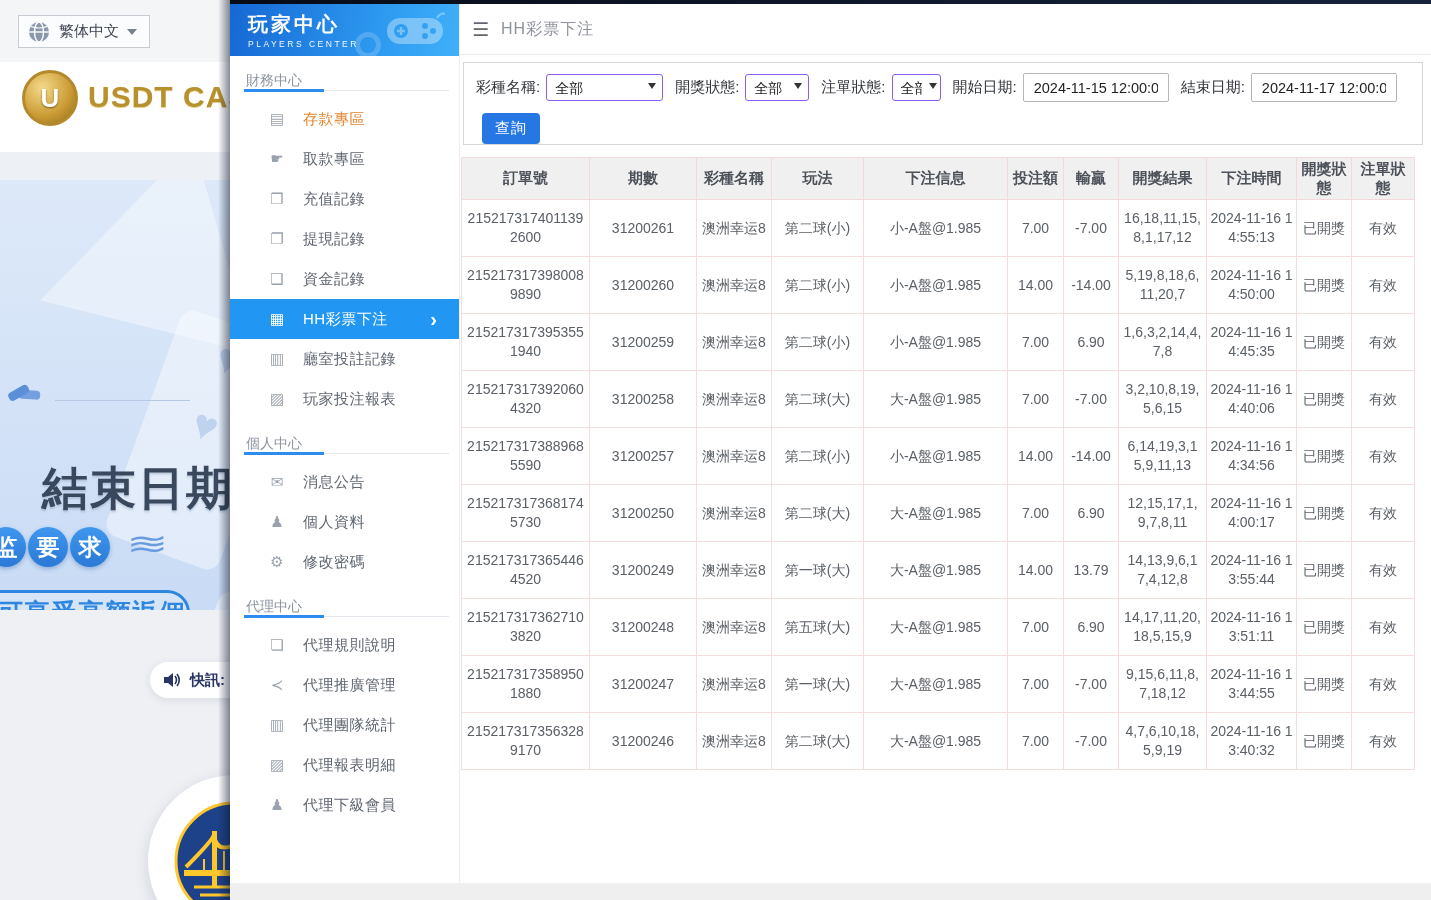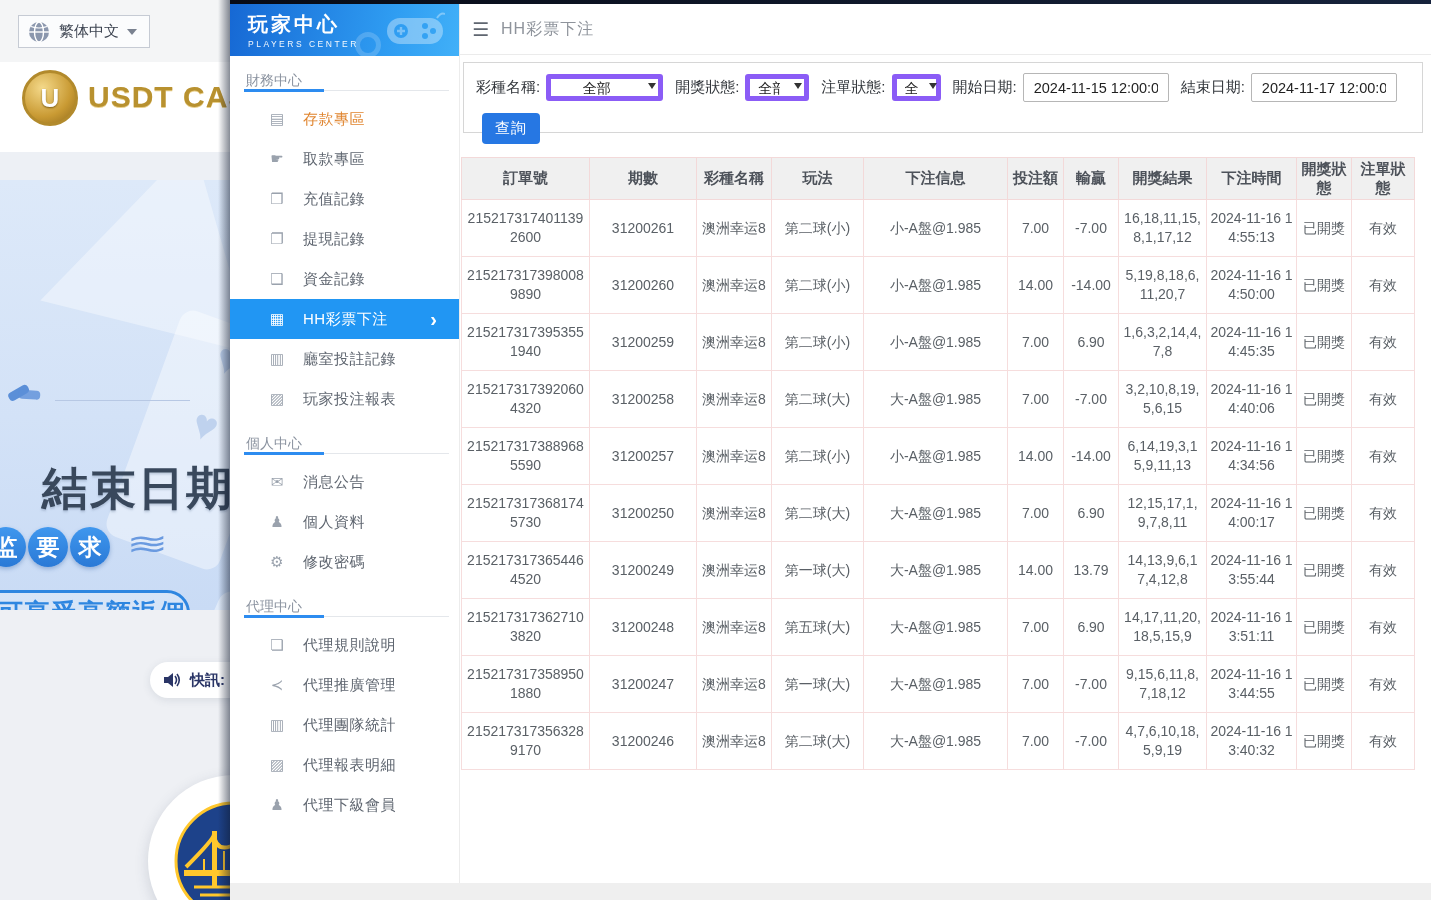--- a/index.html
+++ b/index.html
@@ -89,28 +89,28 @@
   .side-item .chev { position:absolute; right:22px; color:#fff; font-size:20px; line-height:1; font-weight:bold; }
   .sec-gap { height:8px; }
 
   
   .content { position:relative; flex:1 1 auto; background:#ffffff; }
   .toolbar { height:51px; border-bottom:1px solid #ebebeb; display:flex; align-items:center;
     padding-left:12px; gap:12px; background:#fff; }
   .hamburger { font-size:19px; color:#5f6670; cursor:pointer; }
   .page-title { font-size:16px; color:#8e939b; letter-spacing:1px; }
 
-  .filter-card { position:absolute; left:3px; top:58px; width:960px; height:71px;
+  .filter-card { position:absolute; left:3px; top:58px; width:960px; height:83px;
     border:1px solid #d6d6d6; background:#fff; padding:10px 12px; }
   .filter-row { display:flex; align-items:center; gap:6px; flex-wrap:nowrap; }
   .f-label { font-size:15px; color:#33373c; white-space:nowrap; margin-left:6px; }
   .sel-wrap { position:relative; display:inline-block; }
-  .sel-wrap select { appearance:none; -webkit-appearance:none; border:5px solid #8b5cf6; border-radius:3px;
+  .sel-wrap select { appearance:none; -webkit-appearance:none; border:1px solid #8b5cf6; border-radius:3px;
     height:27px; font-size:14px; color:#222; padding:0 24px 0 8px; background:#fff;
-    font-family:"Liberation Sans","DejaVu Sans",sans-serif;text-align:center; }
+    font-family:"Liberation Sans","DejaVu Sans",sans-serif; }
   .sel-wrap .caret { position:absolute; right:7px; top:9px; width:0; height:0; pointer-events:none;
     border-left:4.5px solid transparent; border-right:4.5px solid transparent; border-top:6px solid #333; }
   .sel-lottery select { width:117px; }
   .sel-draw select { width:64px; }
   .sel-order select { width:49px; padding-right:18px; }
   .sel-order .caret { right:4px; }
   .date-input { border:1px solid #b6b6b6; border-radius:2px; height:29px; width:146px;
     font-size:14.5px; color:#1f1f1f; padding:0 10px; font-family:"Liberation Sans","DejaVu Sans",sans-serif; }
   .search-btn { margin-top:11px; margin-left:6px; background:#2677e3; color:#fff; border:none;
     border-radius:4px; font-size:15px; padding:6px 13px; cursor:pointer; letter-spacing:1px;

